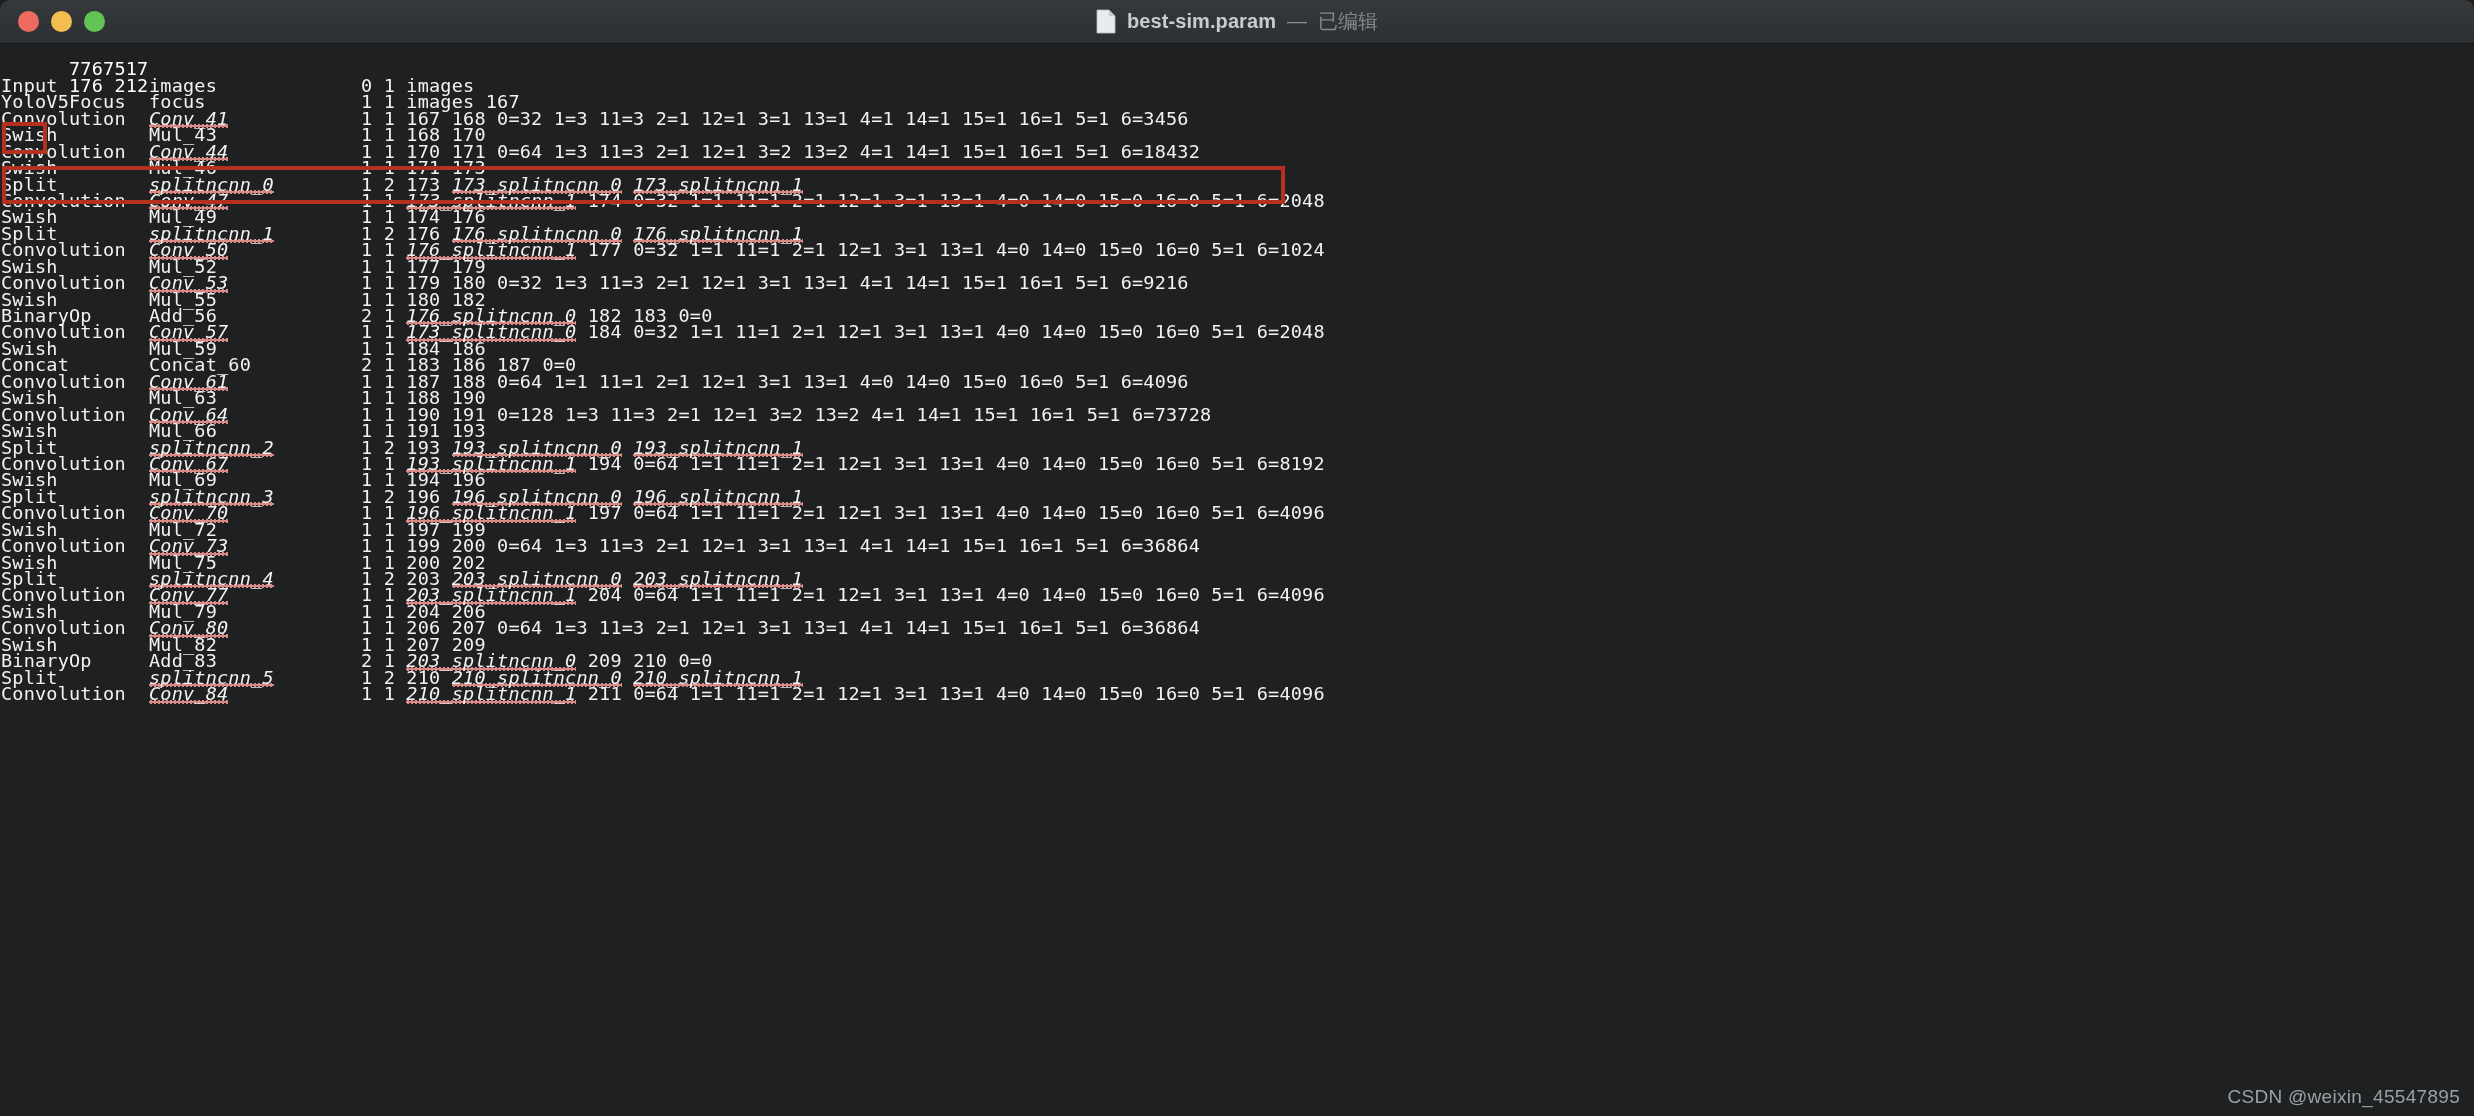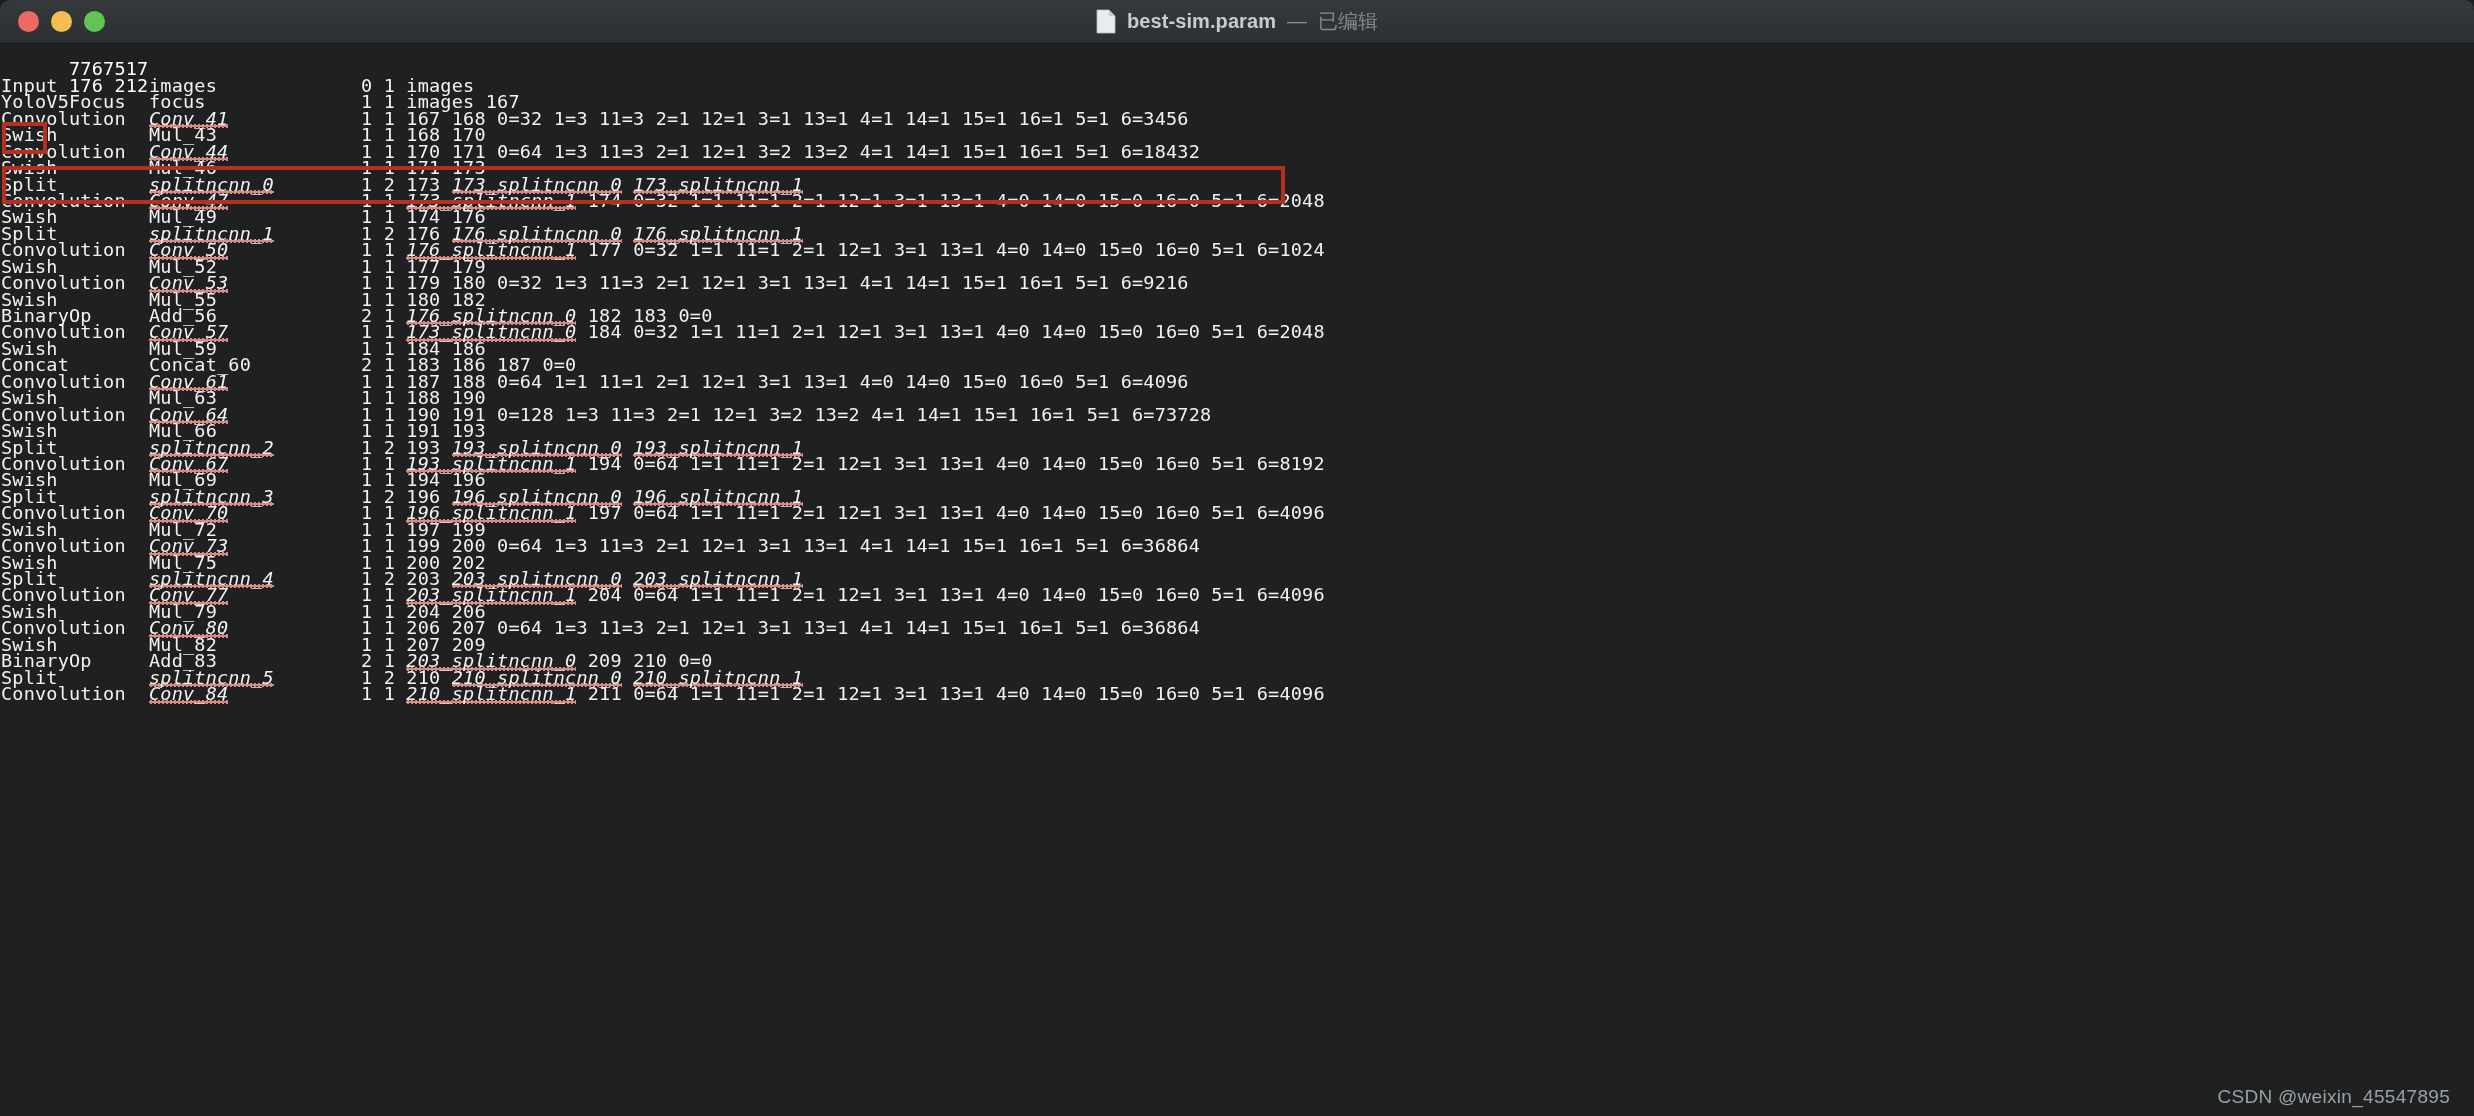--- a/index.html
+++ b/index.html
@@ -149,21 +149,21 @@
   #box-focus {
     left: 2px;
     top: 122px;
     width: 1283px;
     height: 38px;
   }
 
   
   .watermark {
     position: absolute;
-    right: 24px;
+    right: 14px;
     bottom: 8px;
     font-family: "Liberation Sans", sans-serif;
     font-size: 19px;
     color: #9aa0a2;
     letter-spacing: 0.3px;
   }
 
   
   #app {
     border-top-left-radius: 10px;

